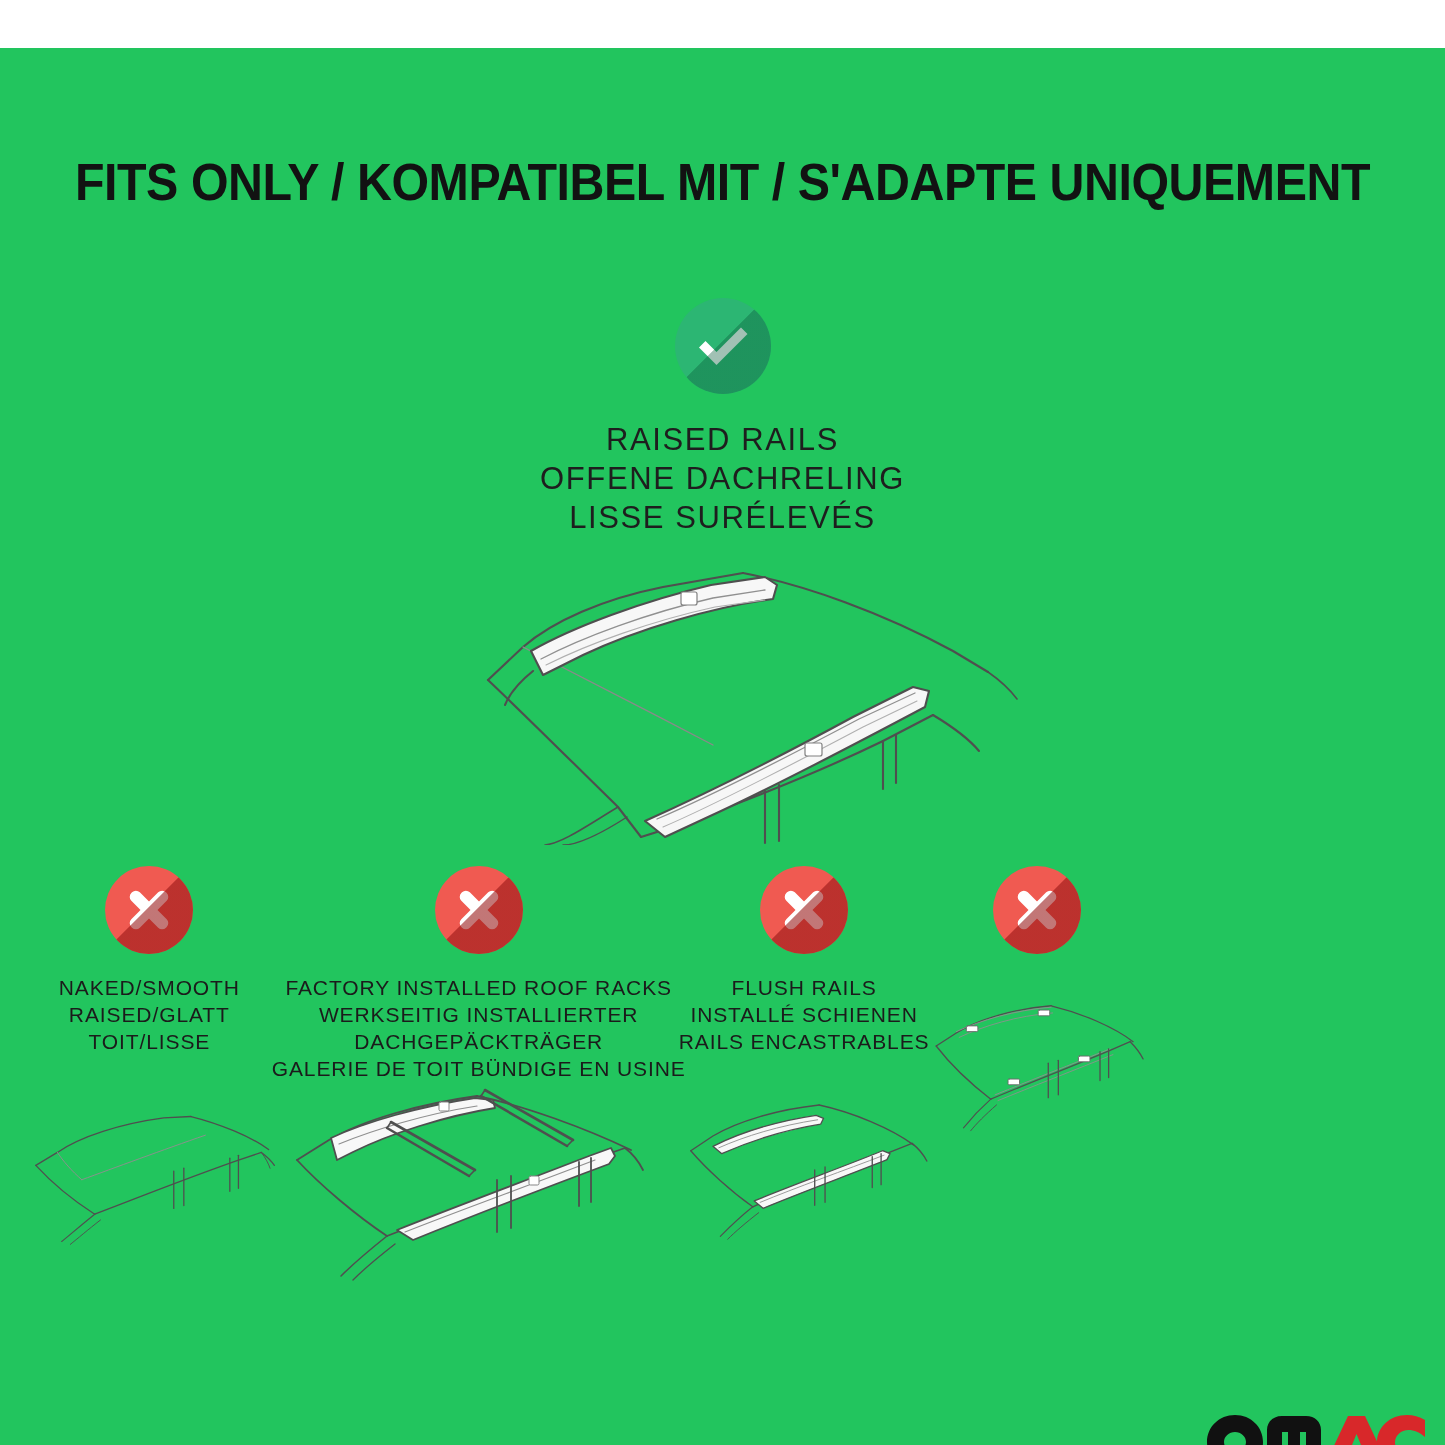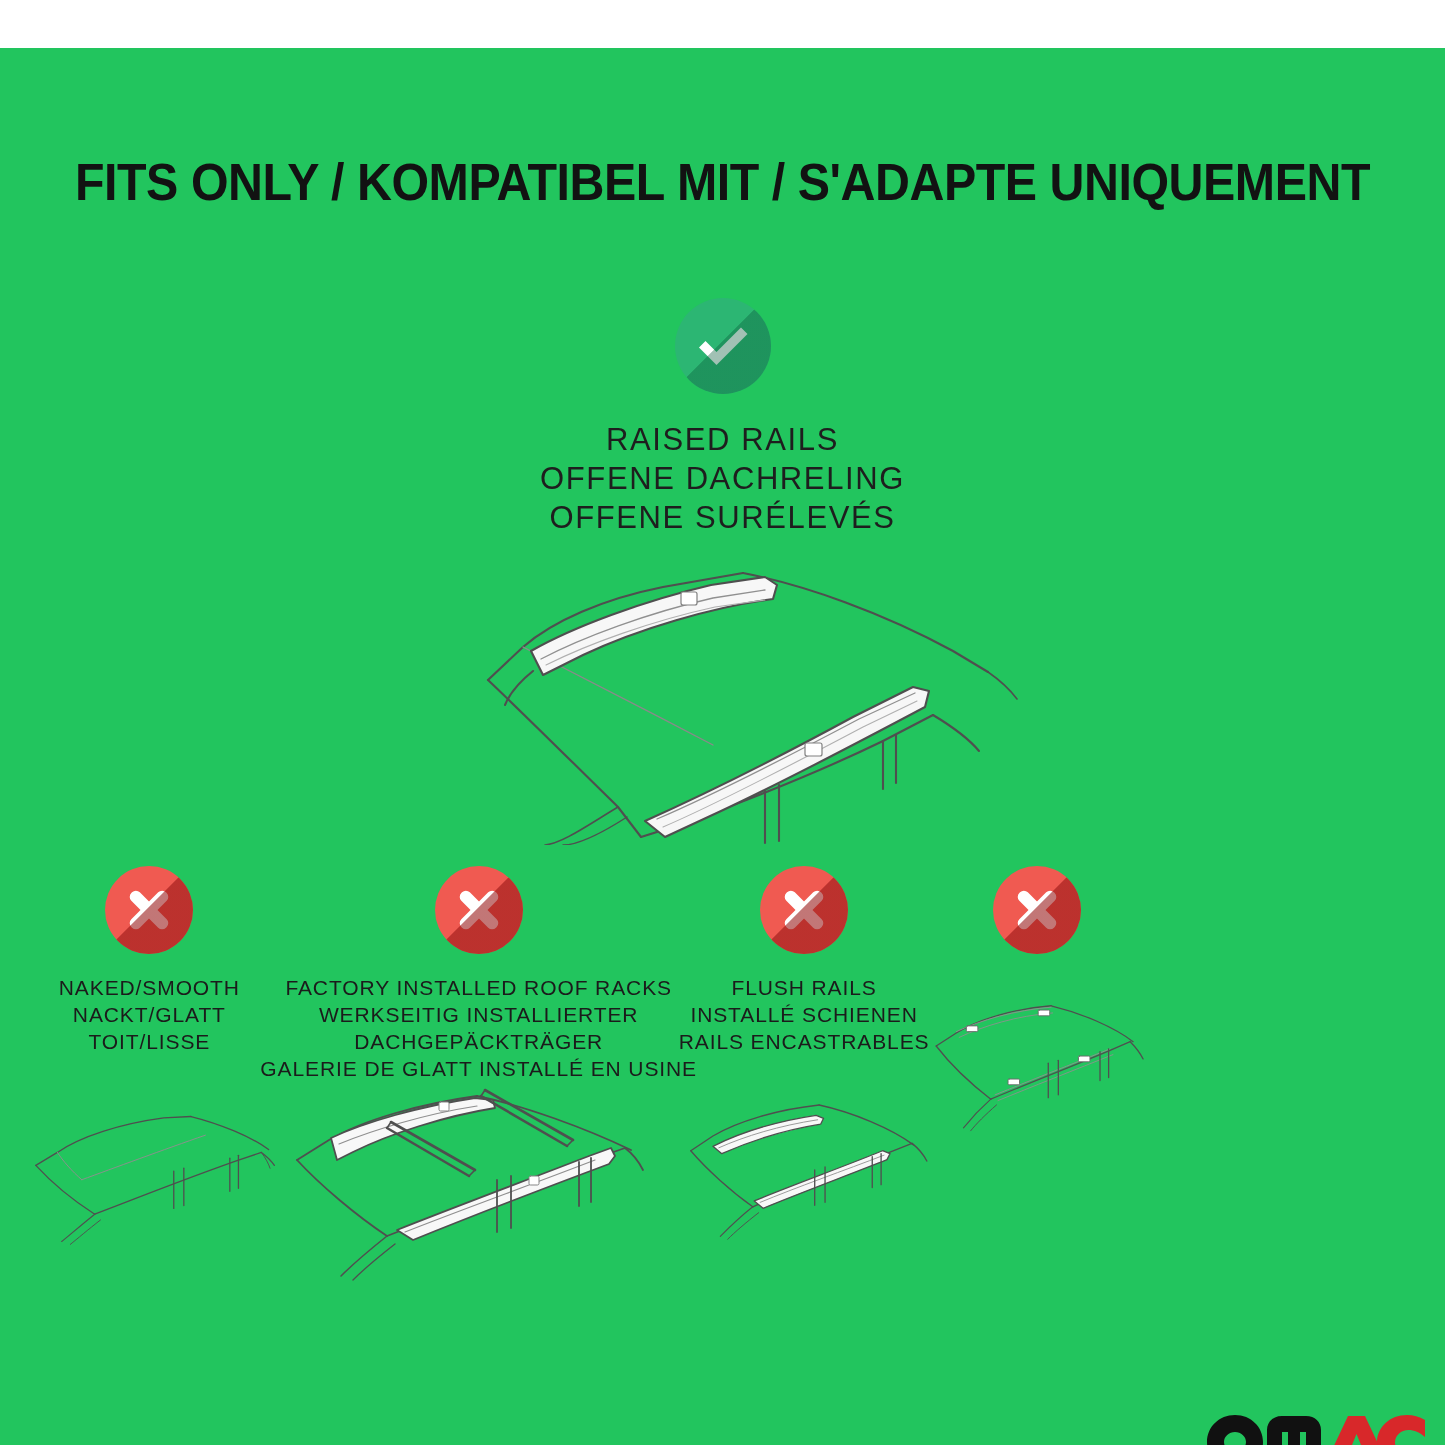--- a/index.html
+++ b/index.html
@@ -168,21 +168,21 @@
     <div class="icon-circle green">
       <svg viewBox="0 0 96 96" aria-hidden="true">
         <path d="M24 49.5 L30.5 43 L41.5 54 L66 29.5 L72.5 36 L41.5 67 Z" fill="#ffffff"></path>
       </svg>
       <span class="shadow"></span>
     </div>
 
     <div class="approved-text">
       <div>RAISED RAILS</div>
       <div>OFFENE DACHRELING</div>
-      <div>OFFENE SURÉLEVÉS</div>
+      <div>LISSE SURÉLEVÉS</div>
     </div>
 
     <svg class="approved-art" viewBox="0 0 620 290">
       <g fill="none" stroke="#4f4f4f" stroke-width="2.1" stroke-linecap="round" stroke-linejoin="round">
 
         <path d="M75 125 L110 92 C140 66 190 44 250 32 L330 18"></path>
         <path d="M330 18 C392 30 470 58 540 96 L575 117"></path>
         <path d="M75 125 C112 160 160 208 205 252 L228 282"></path>
         <path d="M228 282 C300 260 400 220 470 186 L520 160"></path>
 
@@ -224,21 +224,21 @@
         <svg viewBox="0 0 88 88" aria-hidden="true">
           <g fill="#ffffff">
             <rect x="19.5" y="38" width="49" height="12" rx="5.5" transform="rotate(45 44 44)"></rect>
             <rect x="19.5" y="38" width="49" height="12" rx="5.5" transform="rotate(-45 44 44)"></rect>
           </g>
         </svg>
         <span class="shadow"></span>
       </div>
       <div class="reject-text">
         <div>NAKED/SMOOTH</div>
-        <div>NACKT/GLATT</div>
+        <div>RAISED/GLATT</div>
         <div>TOIT/LISSE</div>
       </div>
       <svg class="reject-art" viewBox="0 0 360 215">
         <g fill="none" stroke="#4f4f4f" stroke-width="1.8" stroke-linecap="round" stroke-linejoin="round">
           <path d="M22 92 L52 74 C84 52 140 34 200 26 L238 24"></path>
           <path d="M238 24 C278 34 322 52 346 70"></path>
           <path d="M22 92 C44 116 76 142 104 160"></path>
           <path d="M104 160 C150 142 232 110 300 86 L336 74"></path>
           <path d="M52 74 C60 86 72 100 86 112" stroke="#8f8f8f" stroke-width="1.3"></path>
           <path d="M86 112 C130 96 200 70 258 50" stroke="#8f8f8f" stroke-width="1.3"></path>
@@ -261,21 +261,21 @@
             <rect x="19.5" y="38" width="49" height="12" rx="5.5" transform="rotate(45 44 44)"></rect>
             <rect x="19.5" y="38" width="49" height="12" rx="5.5" transform="rotate(-45 44 44)"></rect>
           </g>
         </svg>
         <span class="shadow"></span>
       </div>
       <div class="reject-text">
         <div>FACTORY INSTALLED ROOF RACKS</div>
         <div>WERKSEITIG INSTALLIERTER</div>
         <div>DACHGEPÄCKTRÄGER</div>
-        <div>GALERIE DE GLATT INSTALLÉ EN USINE</div>
+        <div>GALERIE DE TOIT BÜNDIGE EN USINE</div>
       </div>
       <svg class="reject-art" viewBox="0 0 400 215">
         <g fill="none" stroke="#4f4f4f" stroke-width="1.8" stroke-linecap="round" stroke-linejoin="round">
 
           <path d="M18 76 L50 56 C84 36 140 20 198 12"></path>
           <path d="M198 12 C246 22 306 44 352 66"></path>
           <path d="M18 76 C42 102 78 132 108 152"></path>
           <path d="M108 152 C154 134 238 102 306 78 L346 64"></path>
 
           <path d="M52 54 C86 38 142 22 196 14 L214 16 L216 24

